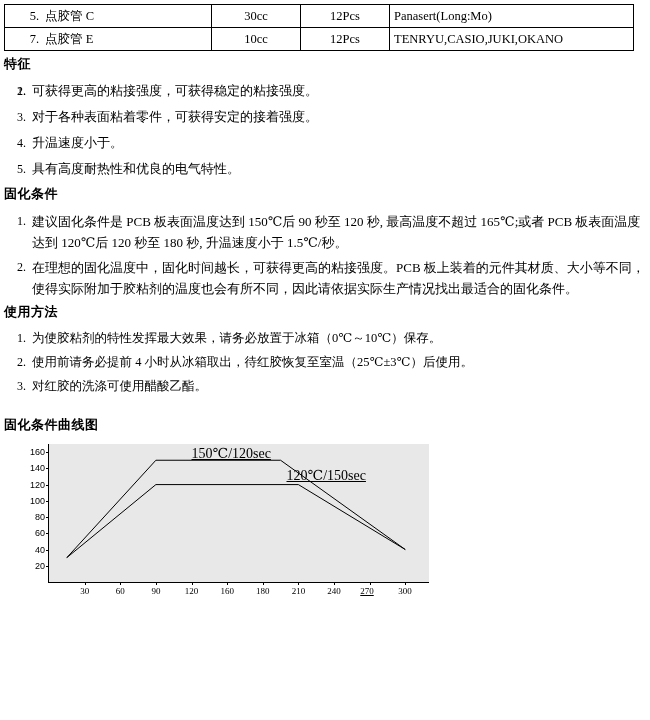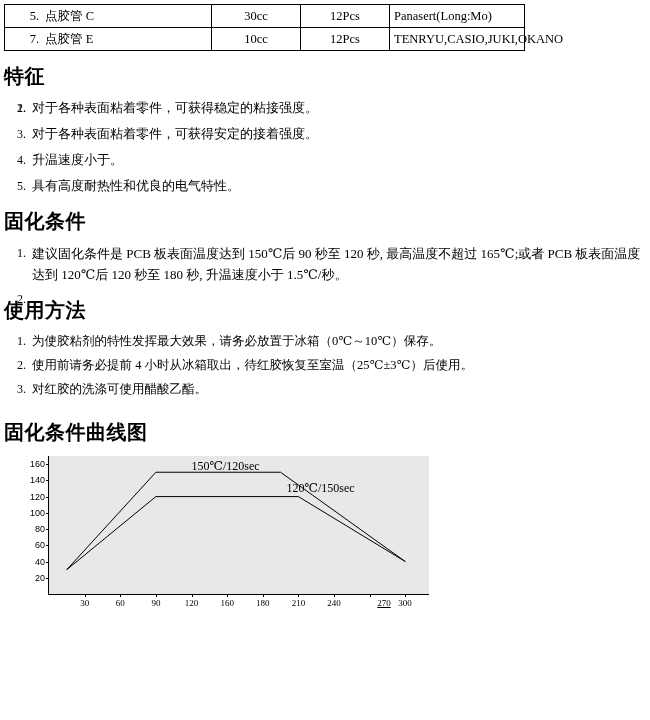--- a/index.html
+++ b/index.html
@@ -19,21 +19,21 @@
     position: relative;
     width: 650px;
     height: 720px;
     padding: 0;
   }
 
   
   table.spec {
     border-collapse: collapse;
     margin: 4px 0 0 4px;
-    width: 521px;
+    width: 630px;
     table-layout: fixed;
   }
   table.spec td {
     border: 1px solid #000;
     padding: 2px 4px;
     font-size: 12.5px;
     line-height: 18px;
     height: 18px;
     font-family: "Liberation Serif", "DejaVu Serif", serif;
   }
@@ -53,23 +53,23 @@
   }
   .no-idx {
     display: inline-block;
     width: 30px;
     text-align: right;
     padding-right: 6px;
   }
 
   
   h2.sect {
-    font-size: 20px;
+    font-size: 13px;
     font-weight: bold;
-    margin: 12px 0 8px 4px;
+    margin: 4px 0 8px 4px;
     font-family: "Liberation Serif", "DejaVu Serif", serif;
     letter-spacing: 0.5px;
   }
   h2.sect.tight {
     margin-top: 20px;
   }
 
   
   ol.feat, ol.cure, ol.usage {
     margin: 0 0 0 4px;
@@ -148,25 +148,26 @@
   }
   .xtickmark {
     position: absolute;
     top: 0;
     width: 1px;
     height: 3px;
     background: #000;
   }
   .annot {
     position: absolute;
-    font-size: 12px;
+    font-size: 14px;
     line-height: 10px;
     color: #000;
     white-space: nowrap;
     font-family: "Liberation Serif", "DejaVu Serif", serif;
+    text-decoration: underline;
   }
   svg.curve {
     position: absolute;
     left: 0;
     top: 0;
     overflow: visible;
   }
 </style>
 </head>
 <body>
@@ -186,30 +187,30 @@
         <td class="c-vol">10cc</td>
         <td class="c-qty">12Pcs</td>
         <td class="c-mach">TENRYU,CASIO,JUKI,OKANO</td>
       </tr>
     </tbody>
   </table>
 
   <h2 class="sect">特征</h2>
   <ol class="feat">
     <li><span class="num">1.</span></li>
-    <li><span class="num">2.</span><span>对于各种表面粘着零件，可获得稳定的粘接强度。</span></li>
+    <li><span class="num">2.</span><span>可获得更高的粘接强度，可获得稳定的粘接强度。</span></li>
     <li><span class="num">3.</span><span>对于各种表面粘着零件，可获得安定的接着强度。</span></li>
     <li><span class="num">4.</span><span>升温速度小于。</span></li>
     <li><span class="num">5.</span><span>具有高度耐热性和优良的电气特性。</span></li>
   </ol>
 
   <h2 class="sect">固化条件</h2>
   <ol class="cure">
     <li><span class="num">1.</span><span>建议固化条件是 PCB 板表面温度达到 150℃后 90 秒至 120 秒, 最高温度不超过 165℃;或者 PCB 板表面温度达到 120℃后 120 秒至 180 秒, 升温速度小于 1.5℃/秒。</span></li>
-    <li><span class="num">2.</span></li>
+    <li><span class="num">2.</span><span>在理想的固化温度中，固化时间越长，可获得更高的粘接强度。PCB 板上装着的元件其材质、大小等不同，使得实际附加于胶粘剂的温度也会有所不同，因此请依据实际生产情况找出最适合的固化条件。</span></li>
   </ol>
 
   <h2 class="sect">使用方法</h2>
   <ol class="usage">
     <li><span class="num">1.</span><span>为使胶粘剂的特性发挥最大效果，请务必放置于冰箱（0℃～10℃）保存。</span></li>
     <li><span class="num">2.</span><span>使用前请务必提前 4 小时从冰箱取出，待红胶恢复至室温（25℃±3℃）后使用。</span></li>
     <li><span class="num">3.</span><span>对红胶的洗涤可使用醋酸乙酯。</span></li>
   </ol>
 
   <h2 class="sect tight">固化条件曲线图</h2>
@@ -244,21 +245,21 @@
         <div class="xtick" style="left: 142.5px;">120</div>
         <div class="xtickmark" style="left: 142.5px; top: 138px;"></div>
         <div class="xtick" style="left: 178.125px;">160</div>
         <div class="xtickmark" style="left: 178.125px; top: 138px;"></div>
         <div class="xtick" style="left: 213.75px;">180</div>
         <div class="xtickmark" style="left: 213.75px; top: 138px;"></div>
         <div class="xtick" style="left: 249.375px;">210</div>
         <div class="xtickmark" style="left: 249.375px; top: 138px;"></div>
         <div class="xtick" style="left: 285px;">240</div>
         <div class="xtickmark" style="left: 285px; top: 138px;"></div>
-        <div class="xtick" style="left: 335px; text-decoration: underline;">270</div>
+        <div class="xtick" style="left: 318px; text-decoration: underline;">270</div>
         <div class="xtickmark" style="left: 320.625px; top: 138px;"></div>
         <div class="xtick" style="left: 356px;">300</div>
         <div class="xtickmark" style="left: 356.25px; top: 138px;"></div>
         <div class="annot" style="left: 142.5px; top: 4.74118px;">150℃/120sec</div>
         <div class="annot" style="left: 237.5px; top: 27.4706px;">120℃/150sec</div>
       </div>
   </div>
 
 </div>
 

